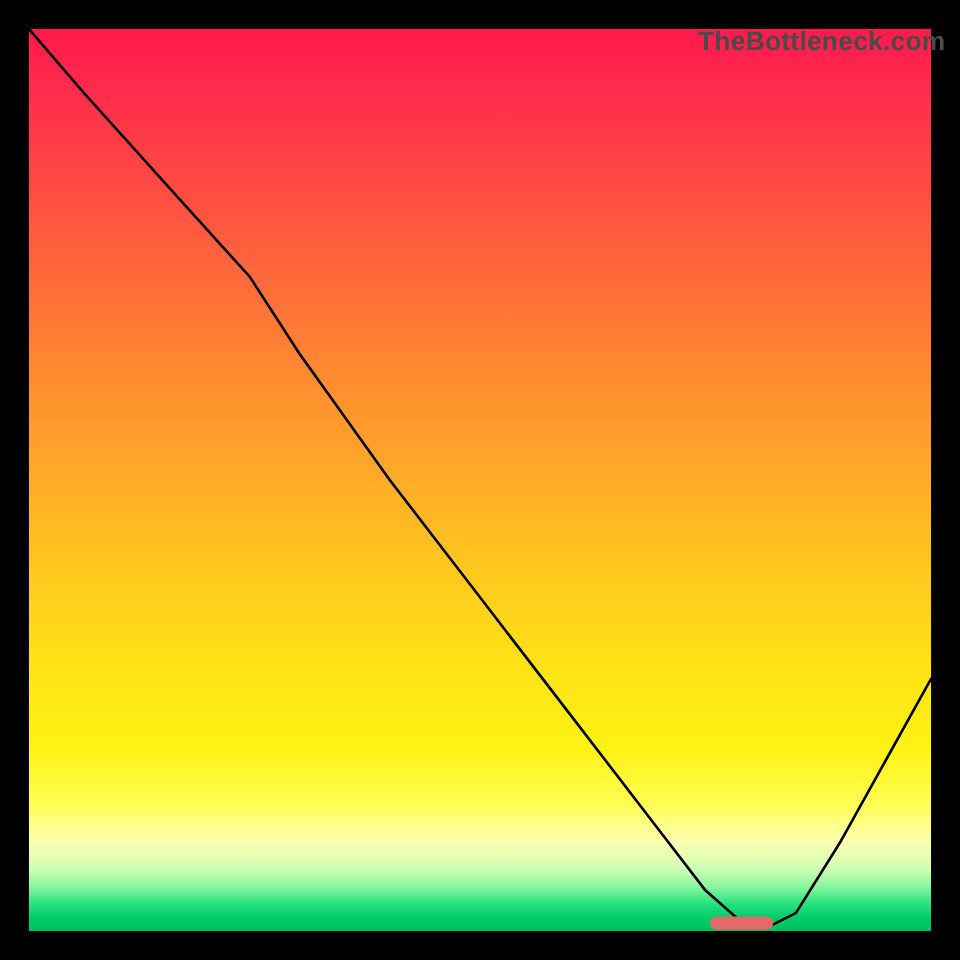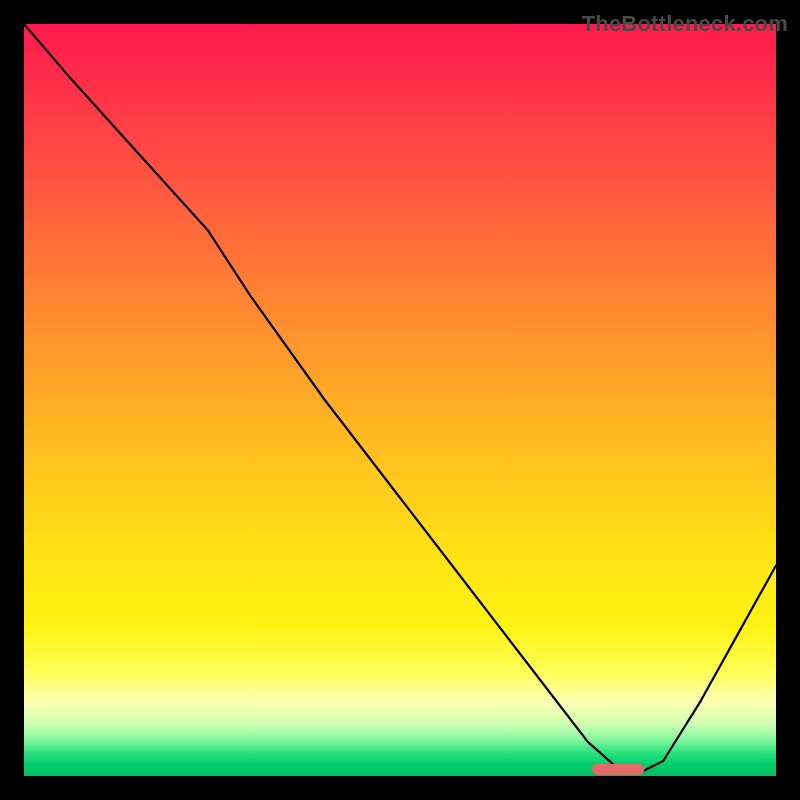--- a/index.html
+++ b/index.html
@@ -6,21 +6,21 @@
     margin: 0;
     padding: 0;
     width: 800px;
     height: 800px;
     background: #000;
     position: relative;
     font-family: Arial, Helvetica, sans-serif;
   }
   .watermark {
     position: absolute;
-    top: 11px;
+    top: 22px;
     right: 12px;
     color: #4a4a4a;
     font-size: 22px;
     font-weight: bold;
     letter-spacing: 0.2px;
     z-index: 10;
   }
   .plot-frame {
     position: absolute;
     left: 24px;

